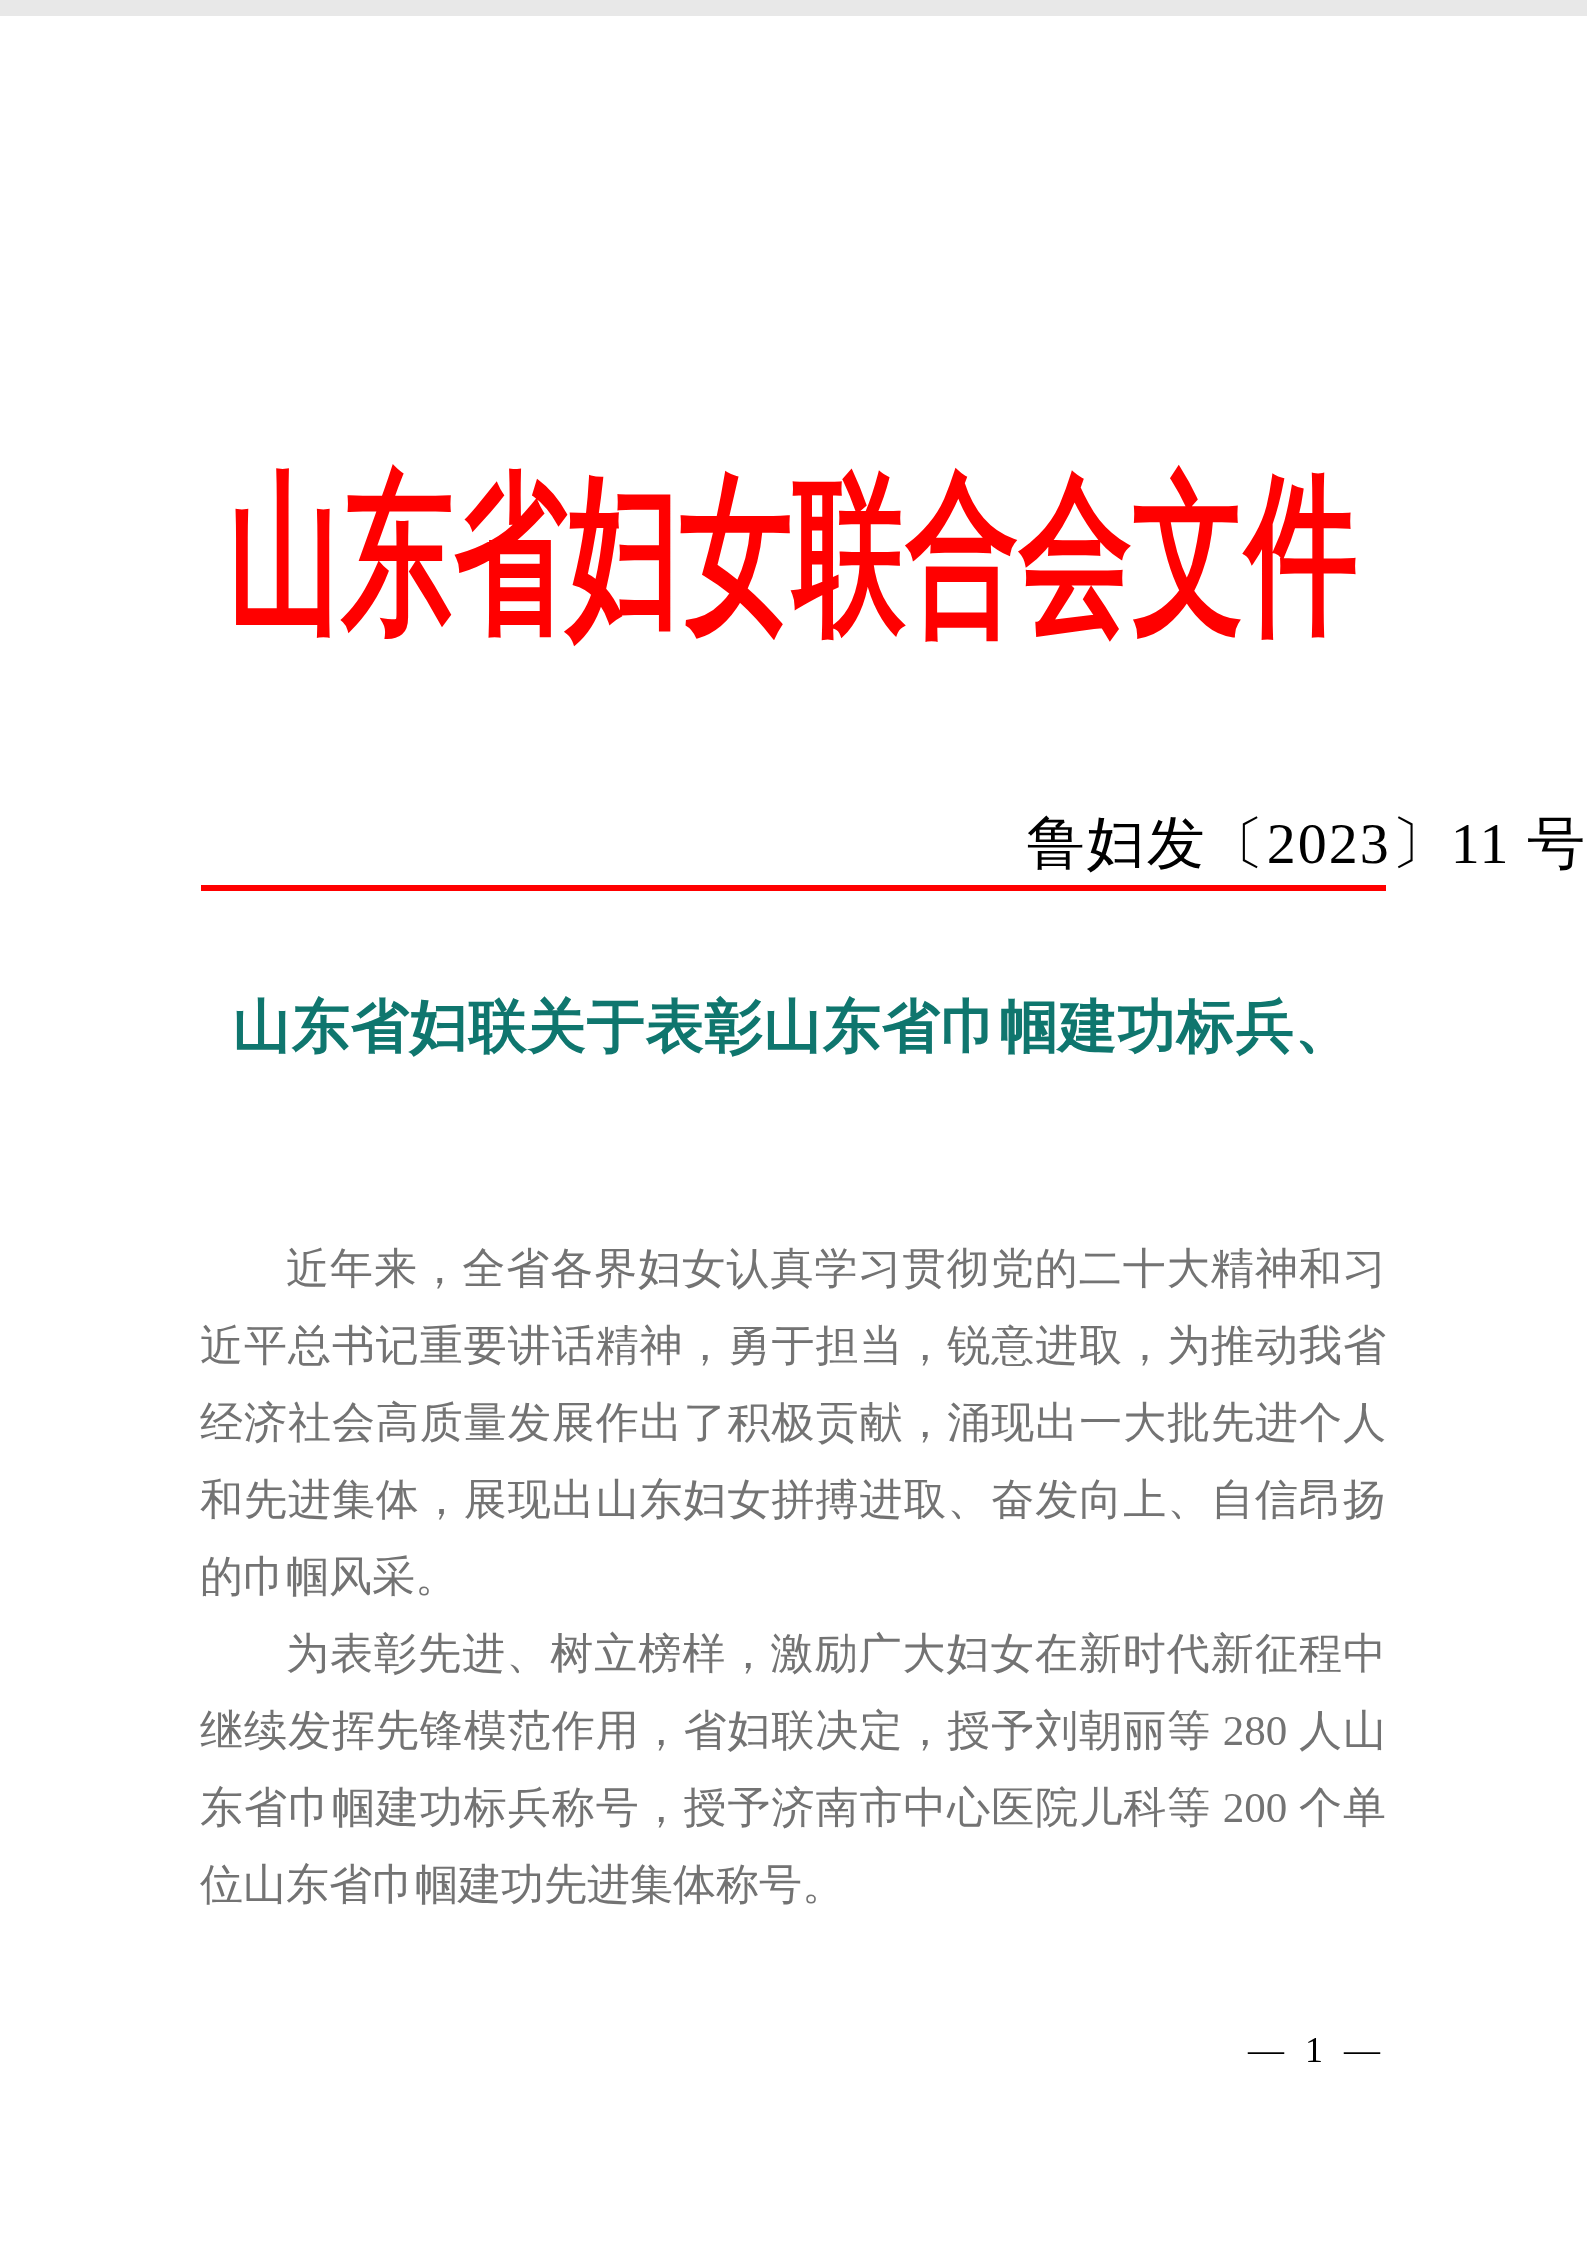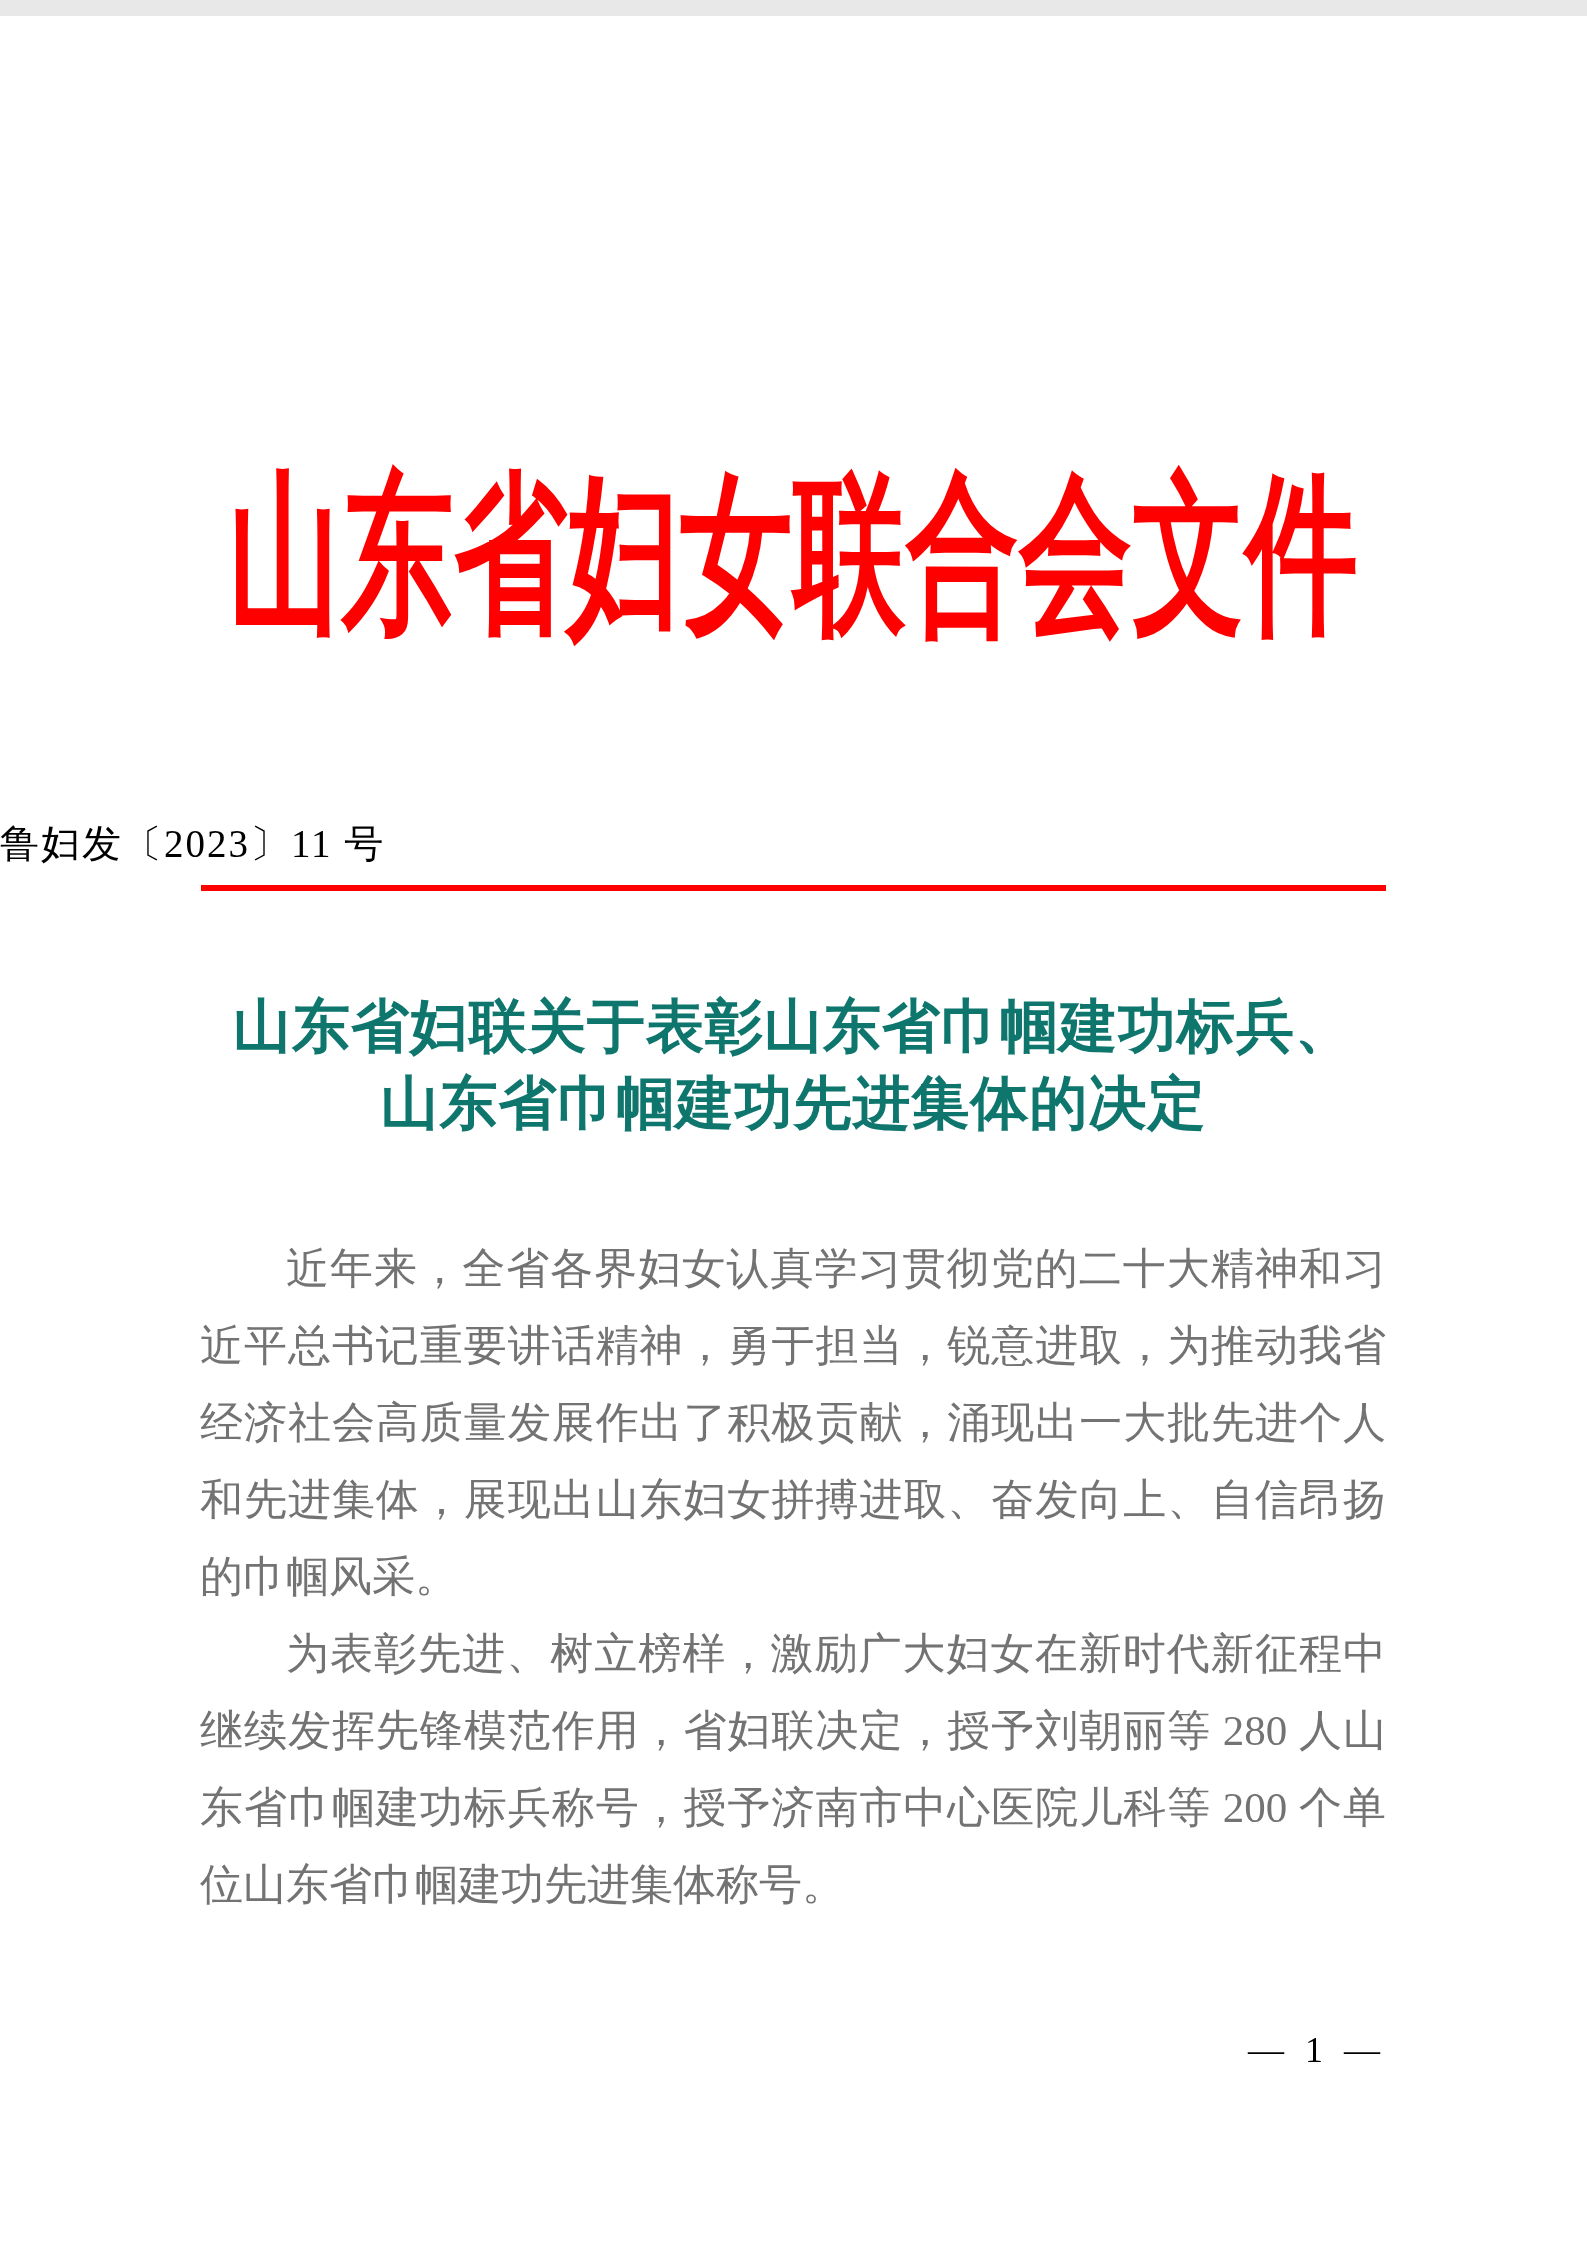--- a/index.html
+++ b/index.html
@@ -28,22 +28,22 @@
     letter-spacing: 1px;
     white-space: nowrap;
     transform: scaleY(1.55);
     transform-origin: 50% 0;
   }
   .doc-number {
     position: absolute;
     top: 800px;
     left: 0;
     width: 100%;
-    text-align: left;
-    font-size: 39px;
+    text-align: right;
+    font-size: 58px;
     line-height: 56px;
     letter-spacing: 2px;
     color: #000000;
   }
   .red-rule {
     position: absolute;
     top: 869px;
     left: 201px;
     width: 1185px;
     height: 6px;
@@ -93,21 +93,20 @@
 <div class="page">
 
   <div class="org-title">山东省妇女联合会文件</div>
 
   <div class="doc-number">鲁妇发〔2023〕11 号</div>
 
   <div class="red-rule"></div>
 
   <div class="doc-title">
     <div>山东省妇联关于表彰山东省巾帼建功标兵、</div>
-    <div>山东省巾帼建功先进集体的决定</div>
   </div>
 
   <div class="body-text">
     <p>近年来，全省各界妇女认真学习贯彻党的二十大精神和习近平总书记重要讲话精神，勇于担当，锐意进取，为推动我省经济社会高质量发展作出了积极贡献，涌现出一大批先进个人和先进集体，展现出山东妇女拼搏进取、奋发向上、自信昂扬的巾帼风采。</p>
     <p>为表彰先进、树立榜样，激励广大妇女在新时代新征程中继续发挥先锋模范作用，省妇联决定，授予刘朝丽等 280 人山东省巾帼建功标兵称号，授予济南市中心医院儿科等 200 个单位山东省巾帼建功先进集体称号。</p>
   </div>
 
   <div class="page-number">— 1 —</div>
 
 </div>

